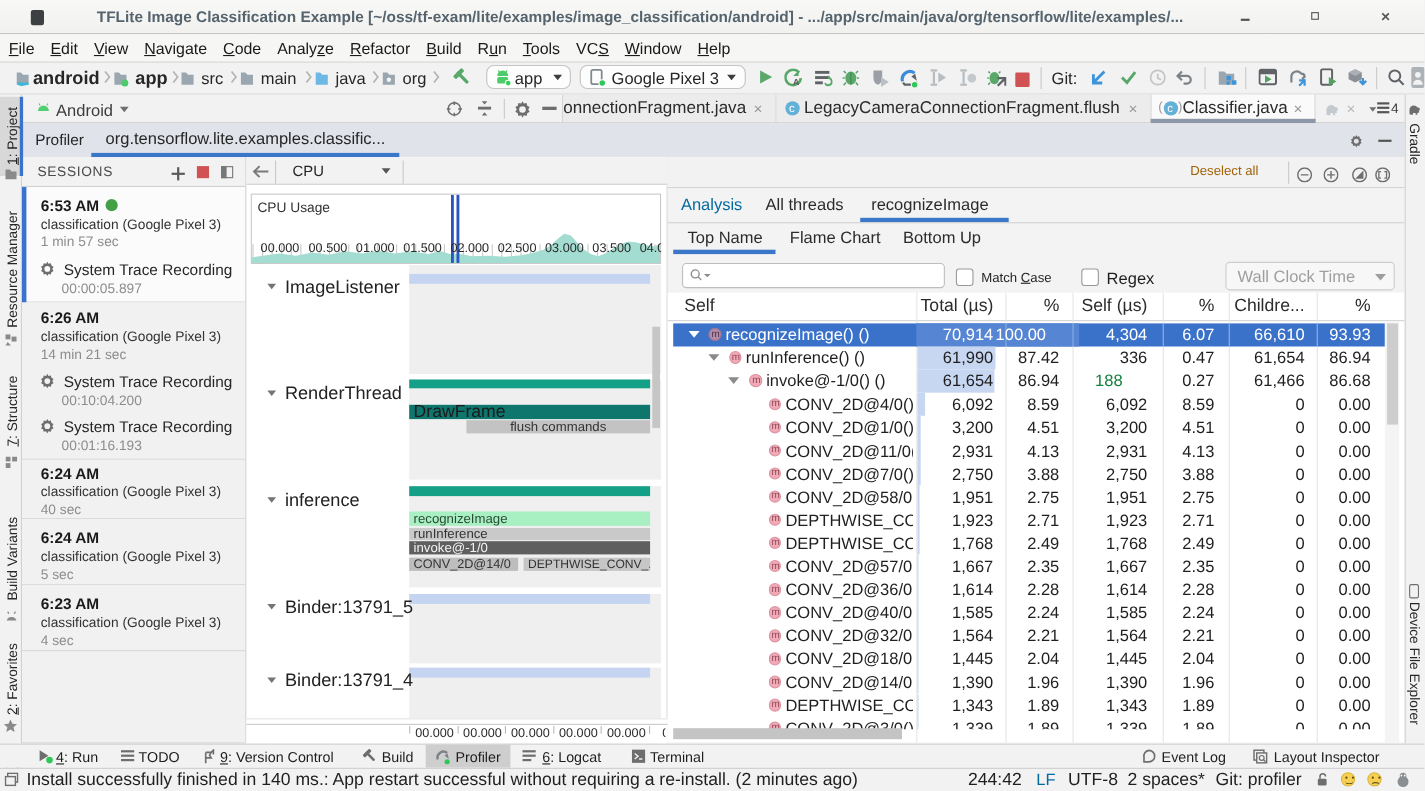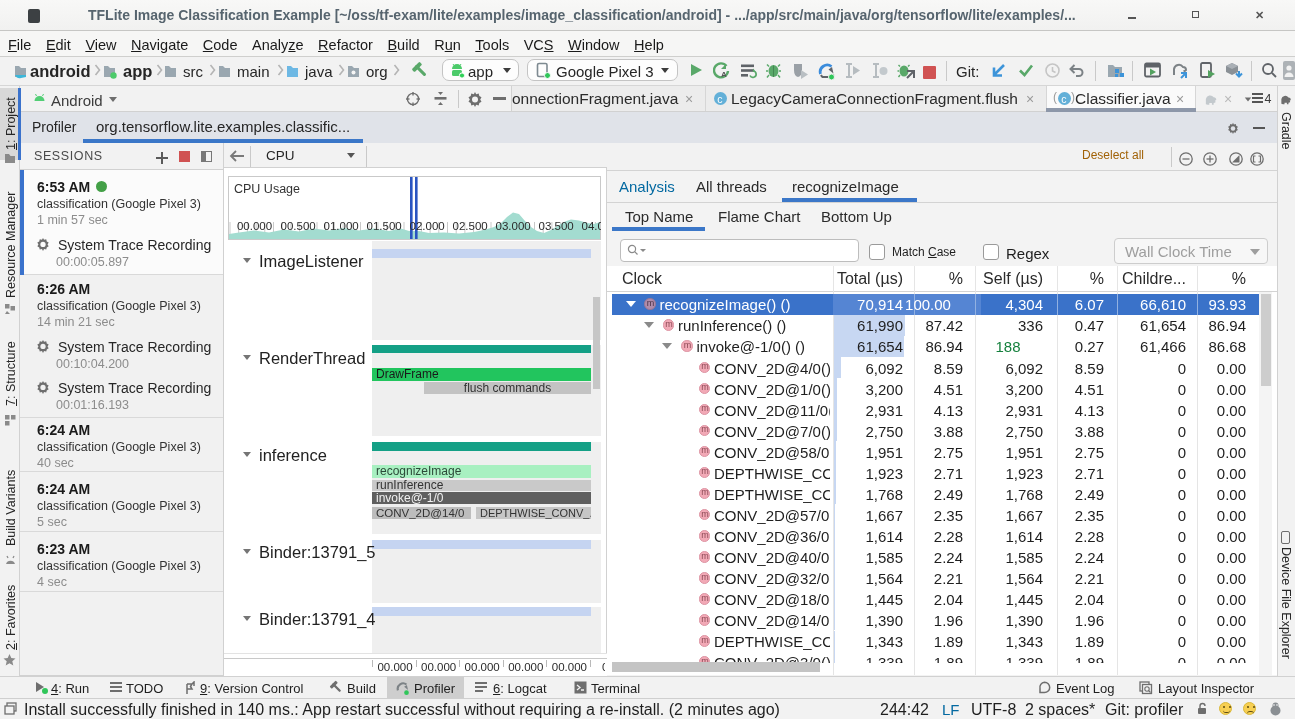--- a/index.html
+++ b/index.html
@@ -428,21 +428,21 @@
 <div class="r" style="left:372px;top:241px;width:229px;height:412px;background:#efefef"></div>
 
 <div class="r" style="left:372px;top:249px;width:219px;height:8.5px;background:#c5d4f1"></div>
 <div class="tri-d r" style="left:243px;top:258px;border-top-color:#757575"></div>
 <div class="r" style="left:259px;top:252px;font-size:16.5px;color:#222">ImageListener</div>
 
 <div class="r" style="left:372px;top:340px;width:229px;height:5.4px;background:#fff"></div>
 <div class="r" style="left:372px;top:345.4px;width:219px;height:8.1px;background:#14a086"></div>
 <div class="tri-d r" style="left:243px;top:355px;border-top-color:#757575"></div>
 <div class="r" style="left:259px;top:349px;font-size:16.5px;color:#222">RenderThread</div>
-<div class="r" style="left:372px;top:368px;width:219px;height:13px;background:#22c55e;font-size:12px;color:#1a1a1a;line-height:13px;padding-left:4px;overflow:hidden">DrawFrame</div>
+<div class="r" style="left:372px;top:368px;width:219px;height:13px;background:#0f766e;font-size:16px;color:#1a1a1a;line-height:13px;padding-left:4px;overflow:hidden">DrawFrame</div>
 <div class="r" style="left:424px;top:382.3px;width:167px;height:12px;background:#c3c3c3;font-size:12px;color:#333;line-height:12px;text-align:center;overflow:hidden">flush commands</div>
 
 <div class="r" style="left:372px;top:436px;width:229px;height:5.7px;background:#fff"></div>
 <div class="r" style="left:372px;top:441.7px;width:219px;height:9px;background:#14a086"></div>
 <div class="tri-d r" style="left:243px;top:452px;border-top-color:#757575"></div>
 <div class="r" style="left:259px;top:446px;font-size:16.5px;color:#222">inference</div>
 <div class="r" style="left:372px;top:465.2px;width:219px;height:12.8px;background:#a8f0c1;font-size:12px;color:#2c4a38;line-height:12.8px;padding-left:4px;overflow:hidden">recognizeImage</div>
 <div class="r" style="left:372px;top:479.7px;width:219px;height:11.7px;background:#c9c9c9;font-size:12px;color:#333;line-height:11.7px;padding-left:4px;overflow:hidden">runInference</div>
 <div class="r" style="left:372px;top:492.4px;width:219px;height:12px;background:#5f5f5f;font-size:12px;color:#f2f2f2;line-height:12px;padding-left:4px;overflow:hidden">invoke@-1/0</div>
 <div class="r" style="left:372px;top:506.8px;width:99px;height:12.7px;background:#bdbdbd;font-size:11.5px;color:#333;line-height:12.7px;padding-left:4px;overflow:hidden">CONV_2D@14/0</div>
@@ -520,21 +520,21 @@
 <div class="r" style="left:640px;top:249px;width:0;height:0;border-left:3px solid transparent;border-right:3px solid transparent;border-top:3.5px solid #8a8a8a"></div>
 <div class="r" style="left:869px;top:243.5px;width:16px;height:16px;background:#fff;border:1px solid #9a9a9a;border-radius:3px"></div>
 <div class="r" style="left:892px;top:245px;font-size:12px;color:#1f1f1f">Match <u>C</u>ase</div>
 <div class="r" style="left:983px;top:243.5px;width:16px;height:16px;background:#fff;border:1px solid #9a9a9a;border-radius:3px"></div>
 <div class="r" style="left:1006px;top:245px;font-size:15px;color:#1f1f1f">Re<u>g</u>ex</div>
 <div class="r" style="left:1114px;top:238px;width:154px;height:26px;background:#f7f7f7;border:1px solid #cdcdcd;border-radius:4px"></div>
 <div class="r" style="left:1125px;top:243px;font-size:15px;color:#9e9e9e">Wall Clock Time</div>
 <div class="r" style="left:1250px;top:249px;width:0;height:0;border-left:5.5px solid transparent;border-right:5.5px solid transparent;border-top:6px solid #9e9e9e"></div>
 
 <div class="r" style="left:607px;top:266px;width:670px;height:409px;background:#fff"></div>
-<div class="r" style="left:622px;top:270px;font-size:16px;color:#2b2b2b">Clock</div>
+<div class="r" style="left:622px;top:270px;font-size:16px;color:#2b2b2b">Self</div>
 <div class="r" style="left:833px;top:270px;width:70px;text-align:right;font-size:16px;color:#2b2b2b">Total (µs)</div>
 <div class="r" style="left:893px;top:270px;width:70px;text-align:right;font-size:16px;color:#2b2b2b">%</div>
 <div class="r" style="left:973px;top:270px;width:70px;text-align:right;font-size:16px;color:#2b2b2b">Self (µs)</div>
 <div class="r" style="left:1034px;top:270px;width:70px;text-align:right;font-size:16px;color:#2b2b2b">%</div>
 <div class="r" style="left:1116px;top:270px;width:70px;text-align:right;font-size:16px;color:#2b2b2b">Childre...</div>
 <div class="r" style="left:1176px;top:270px;width:70px;text-align:right;font-size:16px;color:#2b2b2b">%</div>
 <div class="r" style="left:607px;top:291px;width:670px;height:1px;background:#d3d3d3"></div>
 <div class="sep-v" style="left:832.5px;top:266px;height:409px;background:#e5e5e5"></div>
 <div class="sep-v" style="left:914px;top:266px;height:409px;background:#e5e5e5"></div>
 <div class="sep-v" style="left:975px;top:266px;height:409px;background:#e5e5e5"></div>

